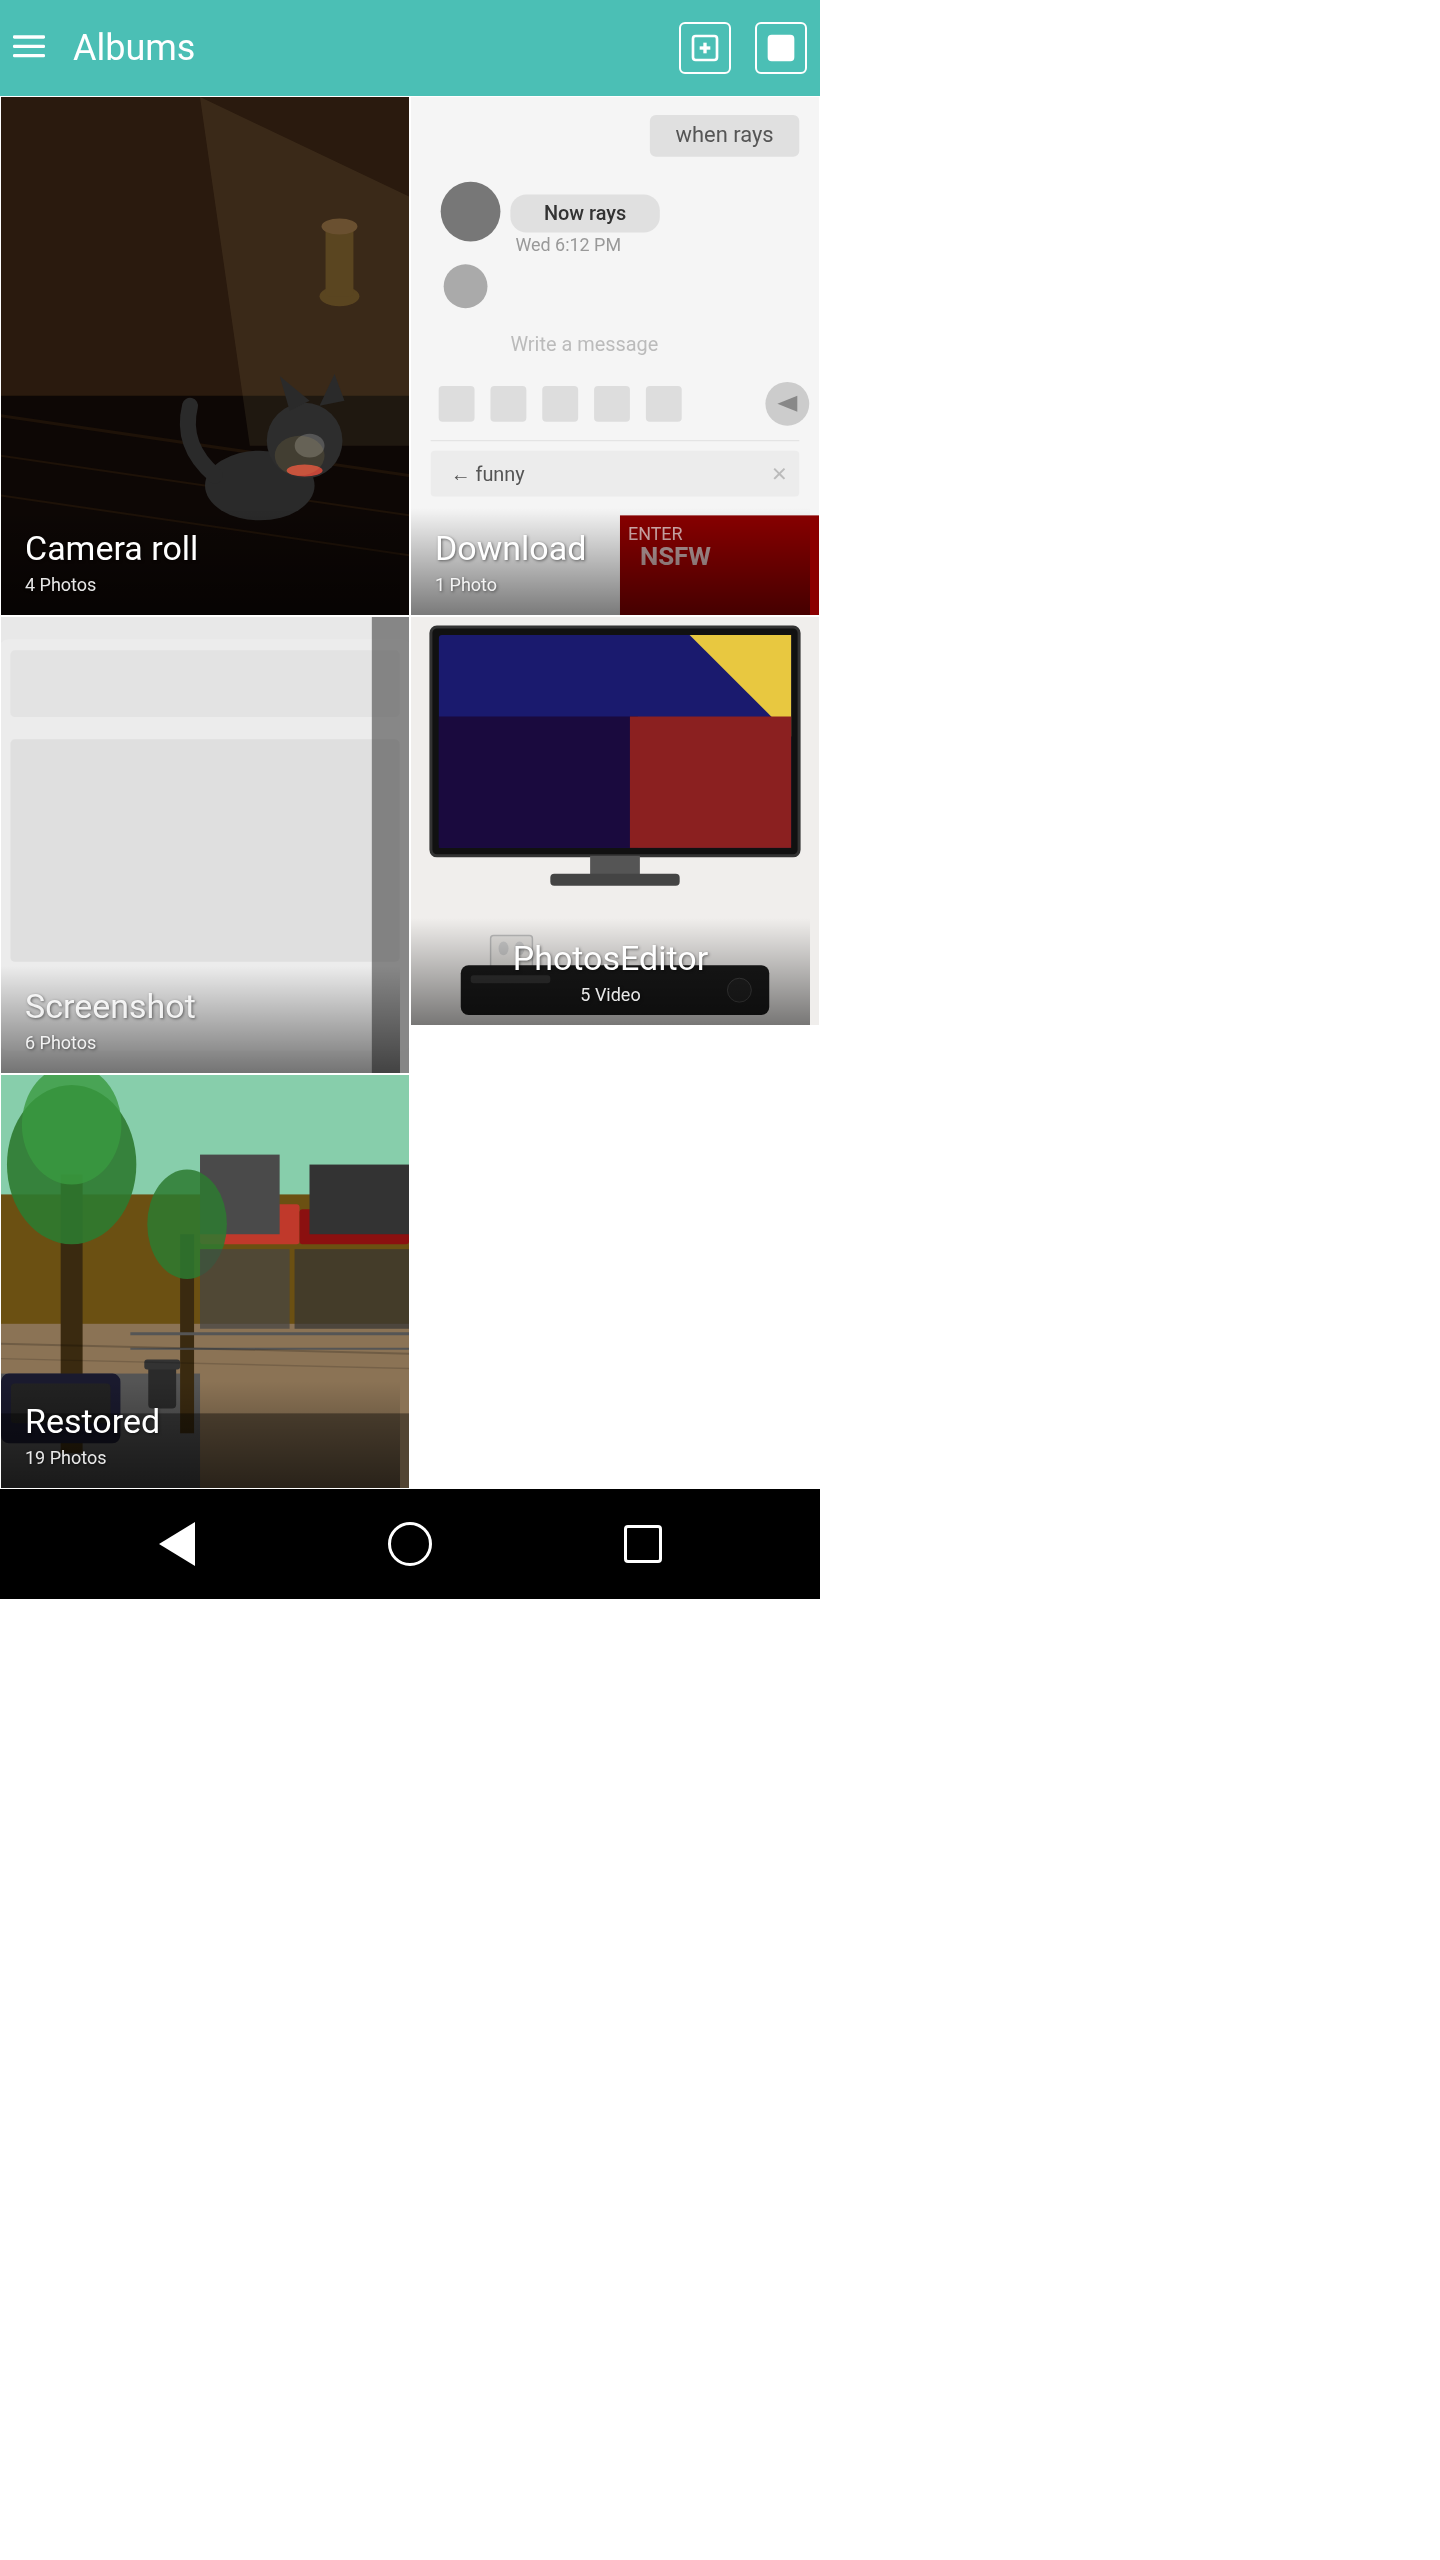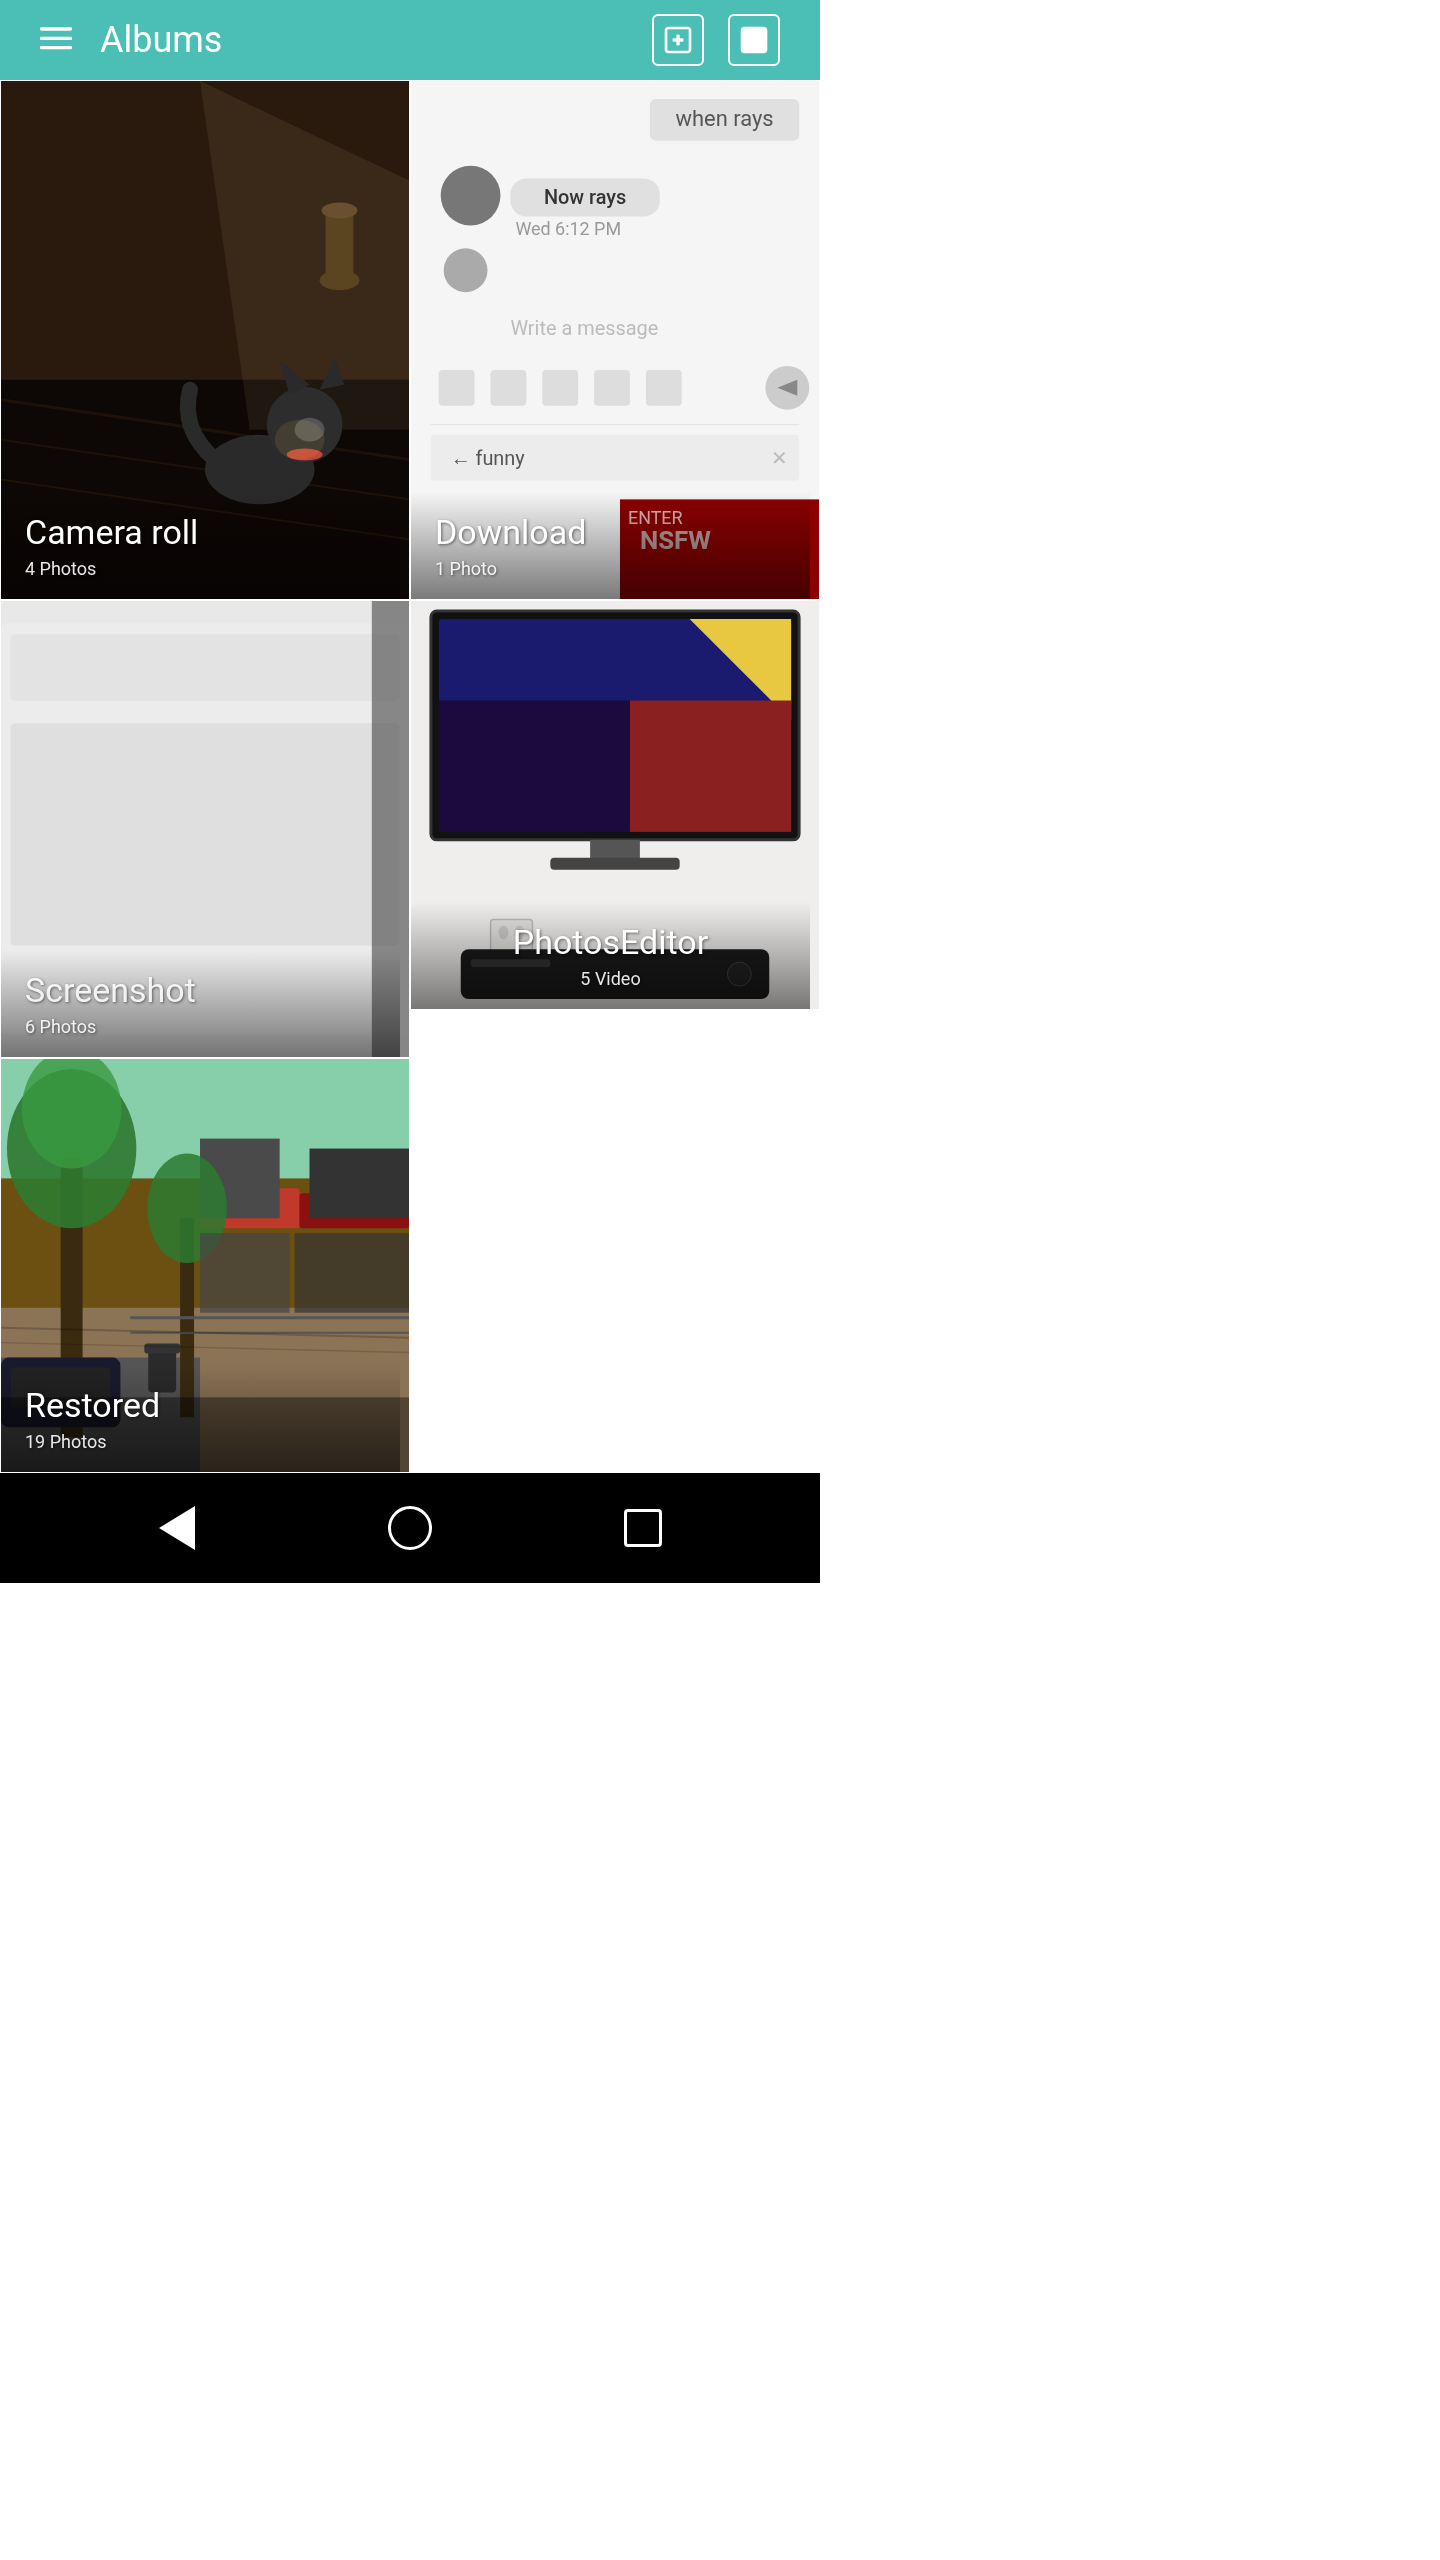--- a/index.html
+++ b/index.html
@@ -12,24 +12,24 @@
       width: 820px;
       min-height: 1480px;
       font-family: 'Roboto', Arial, sans-serif;
       background: #fff;
       overflow-x: hidden;
     }
 
     
     .header {
       background-color: #4BBFB5;
-      height: 80px;
+      height: 96px;
       display: flex;
       align-items: center;
-      padding: 0 40px;
+      padding: 0 13px;
       position: relative;
     }
 
     .header-menu-icon {
       color: #fff;
       font-size: 28px;
       cursor: pointer;
       margin-right: 28px;
       line-height: 1;
     }

